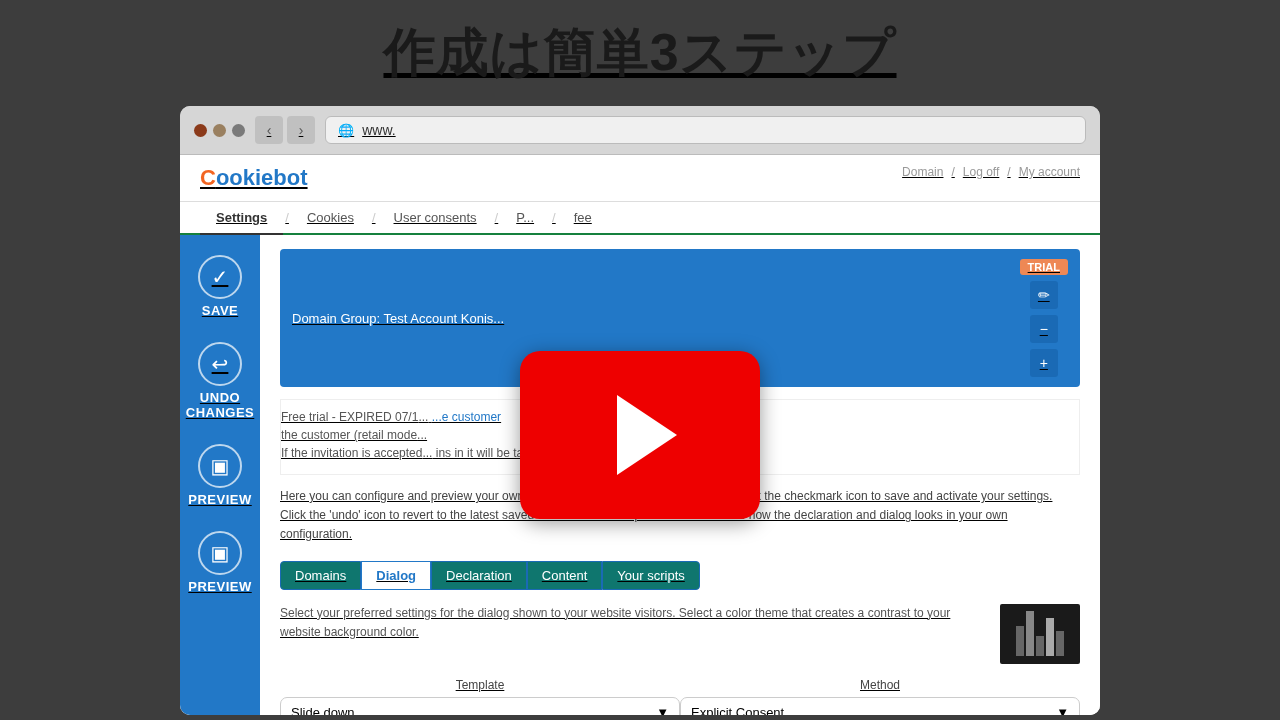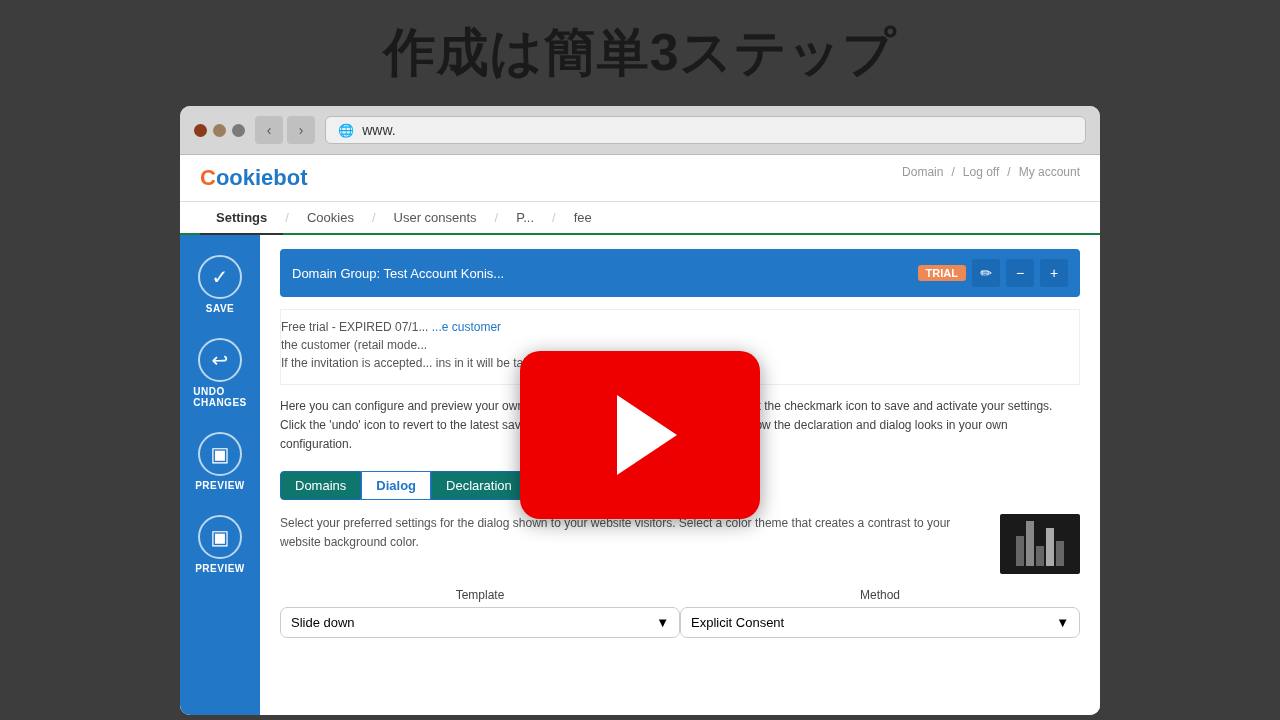--- a/index.html
+++ b/index.html
@@ -13,20 +13,21 @@
     }
 
     
     .outer-bg {
       position: absolute;
       inset: 0;
       background: #3d3d3d;
       display: flex;
       flex-direction: column;
       align-items: center;
+      text-decoration: underline;
     }
 
     
     .page-heading {
       margin-top: 18px;
       margin-bottom: 18px;
       font-size: 52px;
       font-weight: 700;
       color: #1a1a1a;
       letter-spacing: 1px;
@@ -203,24 +204,24 @@
       border: 2px solid rgba(255,255,255,0.7);
       border-radius: 50%;
       display: flex;
       align-items: center;
       justify-content: center;
       font-size: 20px;
       color: #fff;
     }
 
     .sidebar-label {
-      font-size: 10px;
+      font-size: 13px;
       color: #fff;
       text-transform: uppercase;
-      text-align: left;
+      text-align: center;
       letter-spacing: 0.5px;
       font-weight: 600;
     }
 
     
     .cb-content {
       flex: 1;
       padding: 14px 20px;
       overflow-y: auto;
       background: #fff;
@@ -264,20 +265,21 @@
     .domain-bar-text {
       color: #fff;
       font-size: 13px;
       font-weight: 500;
     }
 
     .domain-bar-right {
       display: flex;
       align-items: center;
       gap: 6px;
+      flex-direction: column;
     }
 
     .trial-badge {
       background: #e85;
       color: #fff;
       font-size: 11px;
       font-weight: 700;
       padding: 2px 8px;
       border-radius: 3px;
     }

